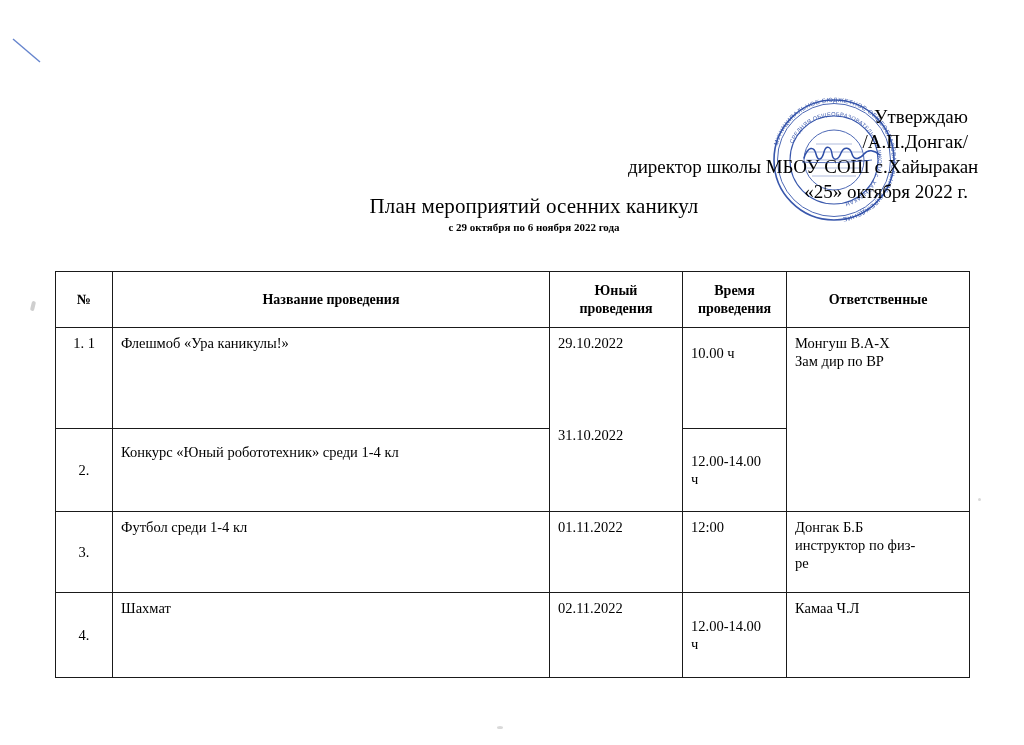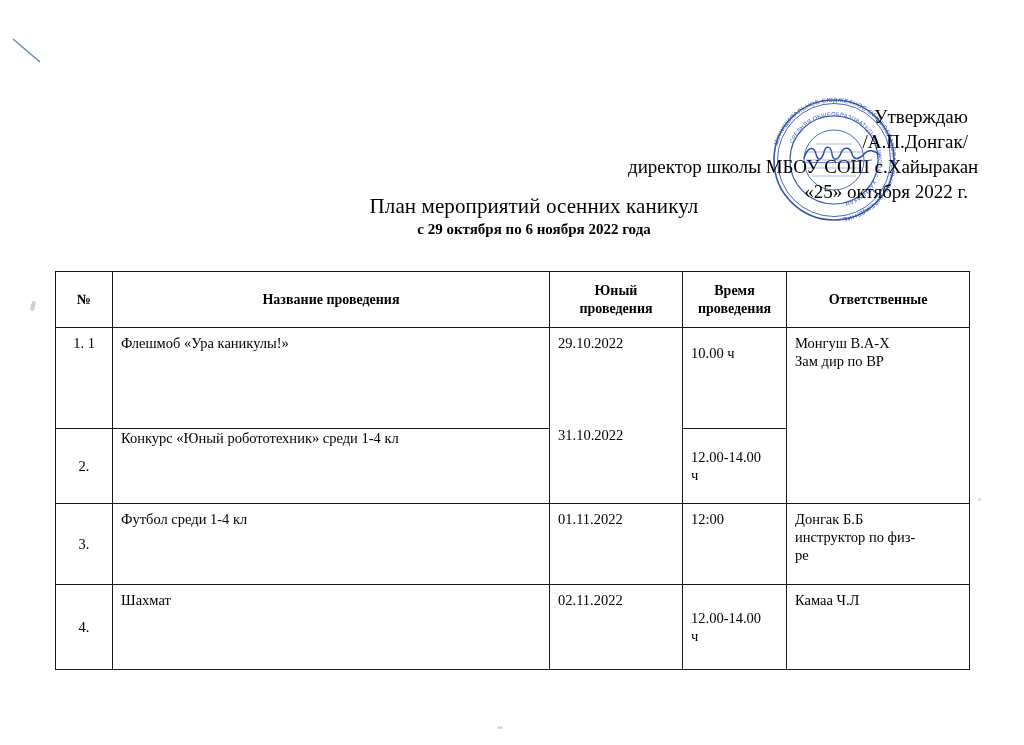--- a/index.html
+++ b/index.html
@@ -77,21 +77,21 @@
     text-align: center;
     z-index: 2;
     margin-left: 44px;
   }
   .doc-title .t1 {
     font-size: 21px;
     line-height: 1.25;
     letter-spacing: 0.1px;
   }
   .doc-title .t2 {
-    font-size: 15px;
+    font-size: 11px;
     font-weight: bold;
     line-height: 1.3;
     margin-top: 1px;
   }
 
   
   .table-wrap {
     position: absolute;
     left: 55px;
     top: 271px;
@@ -252,21 +252,21 @@
             <div>31.10.2022</div>
           </td>
           <td class="time" style="padding-top:16px">10.00 ч</td>
           <td class="resp" rowspan="2">
             <div>Монгуш В.А-Х</div>
             <div>Зам дир  по ВР</div>
           </td>
         </tr>
         <tr class="r2">
           <td class="num mid">2.</td>
-          <td class="name" style="padding-top:0">Конкурс «Юный робототехник» среди 1-4 кл</td>
+          <td class="name" style="padding-top:14px">Конкурс «Юный робототехник» среди 1-4 кл</td>
           <td class="time mid">
             <div>12.00-14.00</div>
             <div>ч</div>
           </td>
         </tr>
         <tr class="r3">
           <td class="num mid">3.</td>
           <td class="name">Футбол среди 1-4 кл</td>
           <td class="date-bot">01.11.2022</td>
           <td class="time">12:00</td>

